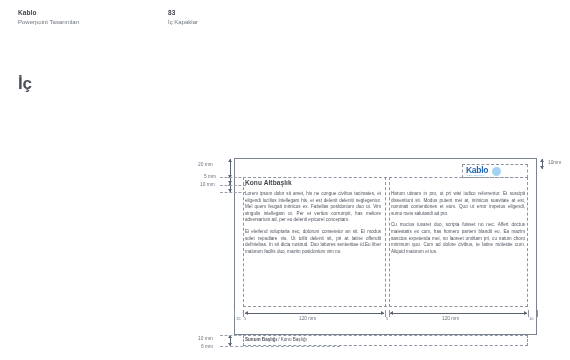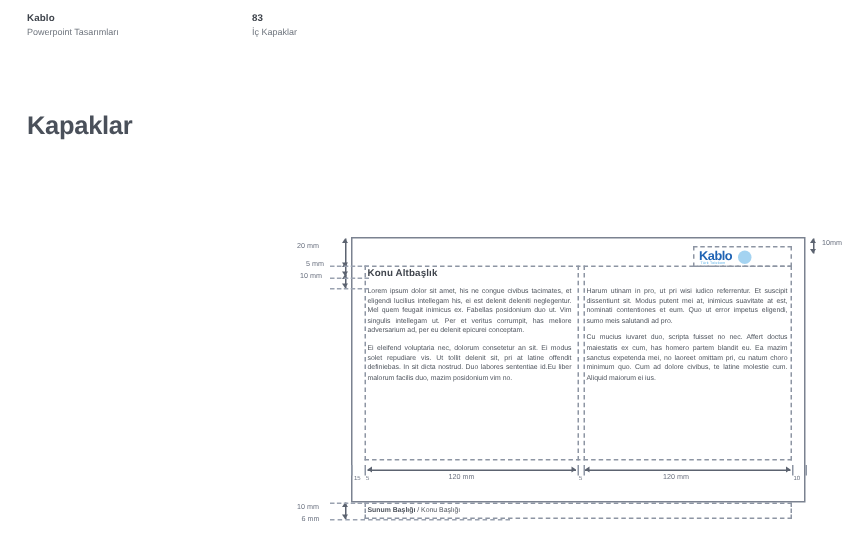--- a/index.html
+++ b/index.html
@@ -101,21 +101,21 @@
     <div class="hdr-title">Kablo</div>
     <div class="hdr-sub">Powerpoint Tasarımları</div>
   </div>
   <div class="hdr-right">
     <div class="hdr-title">83</div>
     <div class="hdr-sub">İç Kapaklar</div>
   </div>
 </div>
 
 <div class="big-title">
-  <span>Kapaklar</span>
+  <span>İç</span>
 </div>
 
 <div class="diagram">
 
   <div class="slide-frame"></div>
 
   <div class="guide-box"></div>
   <div class="guide-split"></div>
   <div class="guide-split2"></div>
   <div class="guide-footer"></div>

